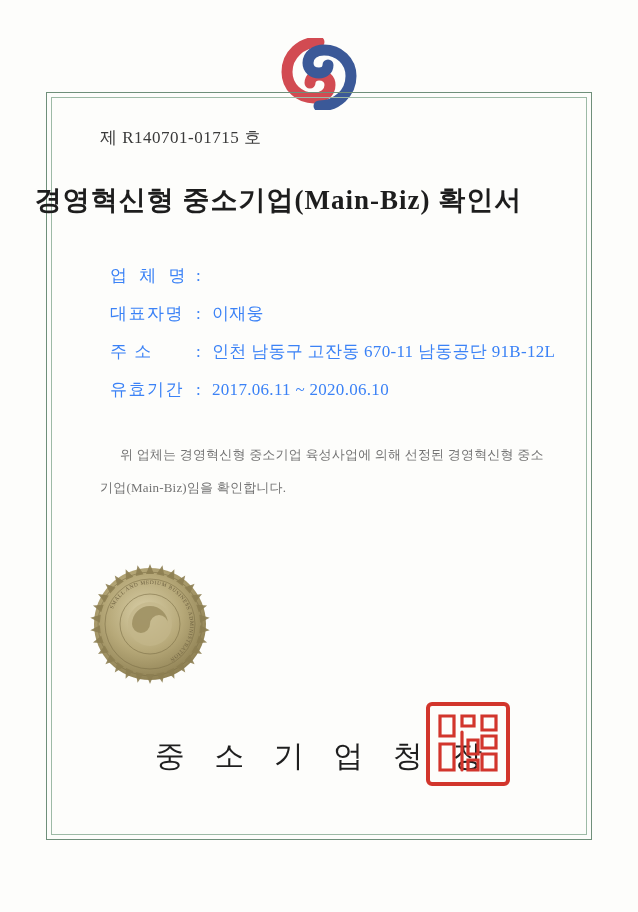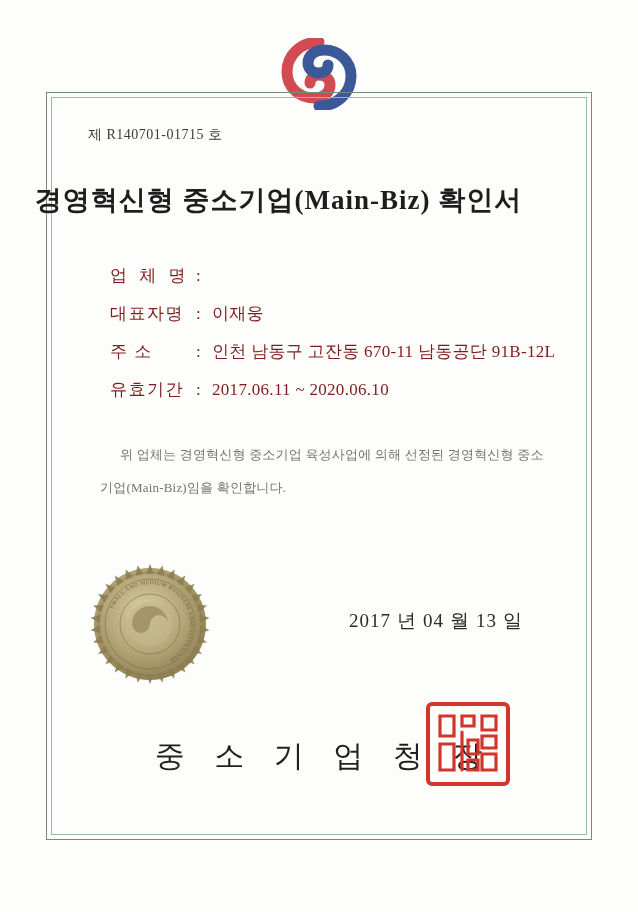--- a/index.html
+++ b/index.html
@@ -49,23 +49,23 @@
     position: absolute;
     left: 279px;
     top: 38px;
     width: 80px;
     height: 72px;
   }
 
   
   .doc-number {
     position: absolute;
-    left: 88px;
+    left: 100px;
     top: 126px;
-    font-size: 14px;
+    font-size: 17px;
     letter-spacing: 0.5px;
     color: #3a3a3a;
     white-space: nowrap;
   }
 
   
   .doc-title {
     position: absolute;
     left: 0;
     top: 182px;
@@ -83,21 +83,21 @@
     position: absolute;
     left: 110px;
     top: 264px;
     width: 460px;
   }
   .field-row {
     display: flex;
     align-items: baseline;
     margin-bottom: 15px;
     font-size: 17px;
-    color: #7f1d1d;
+    color: #3b82f6;
     white-space: nowrap;
   }
   .field-label {
     width: 86px;
     display: inline-block;
     letter-spacing: 4px;
   }
   .field-label.tight { letter-spacing: 1.5px; }
   .field-colon {
     width: 16px;
@@ -267,23 +267,20 @@
         <circle cx="62" cy="62" r="22" fill="#c3b68a" opacity="0.7"></circle>
         <path d="M44 62 a18,18 0 0,1 36,0 a9,9 0 0,0 -18,0 a9,9 0 0,1 -18,0" fill="#9a8c5e" opacity="0.8"></path>
 
         <text font-size="5.4" fill="#6e6140" font-family="'Liberation Serif', serif" letter-spacing="0.6">
           <textPath href="#sealcircle" startOffset="6%">SMALL AND MEDIUM BUSINESS ADMINISTRATION</textPath>
         </text>
       </g>
     </svg>
   </div>
 
-  <div class="date-line">
-    <span>2017</span><span>년</span><span>04</span><span>월</span><span>13</span><span>일</span>
-  </div>
 
   <div class="issuer">중 소 기 업 청 장</div>
 
   <div class="red-stamp">
     <svg width="88" height="88" viewBox="0 0 88 88" xmlns="http://www.w3.org/2000/svg">
       <rect x="4" y="4" width="80" height="80" rx="4" fill="none" stroke="#d2352c" stroke-width="4"></rect>
       <g stroke="#d2352c" stroke-width="3.2" fill="none" stroke-linecap="round">
         <path d="M16 16 h14 v20 h-14 z"></path>
         <path d="M38 16 h12 v10 h-12 z"></path>
         <path d="M58 16 h14 v14 h-14 z"></path>

